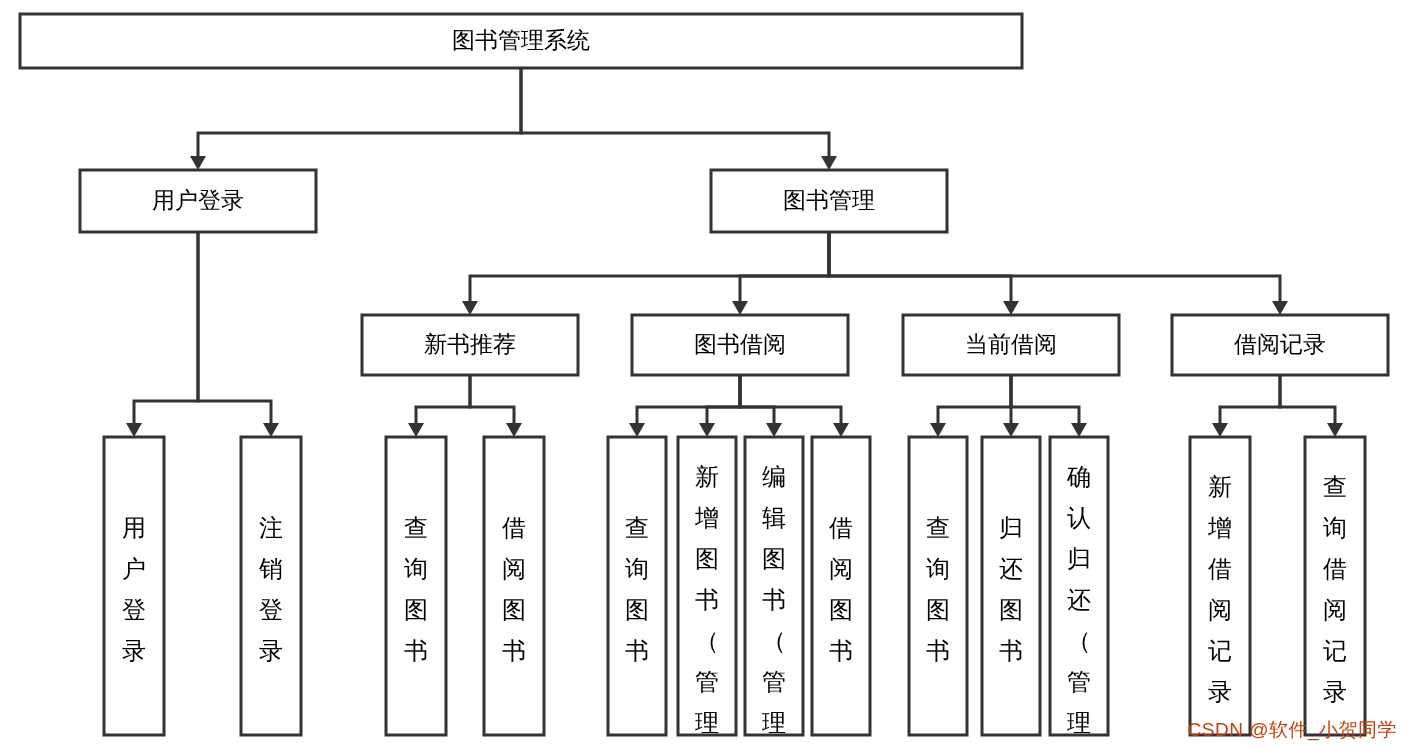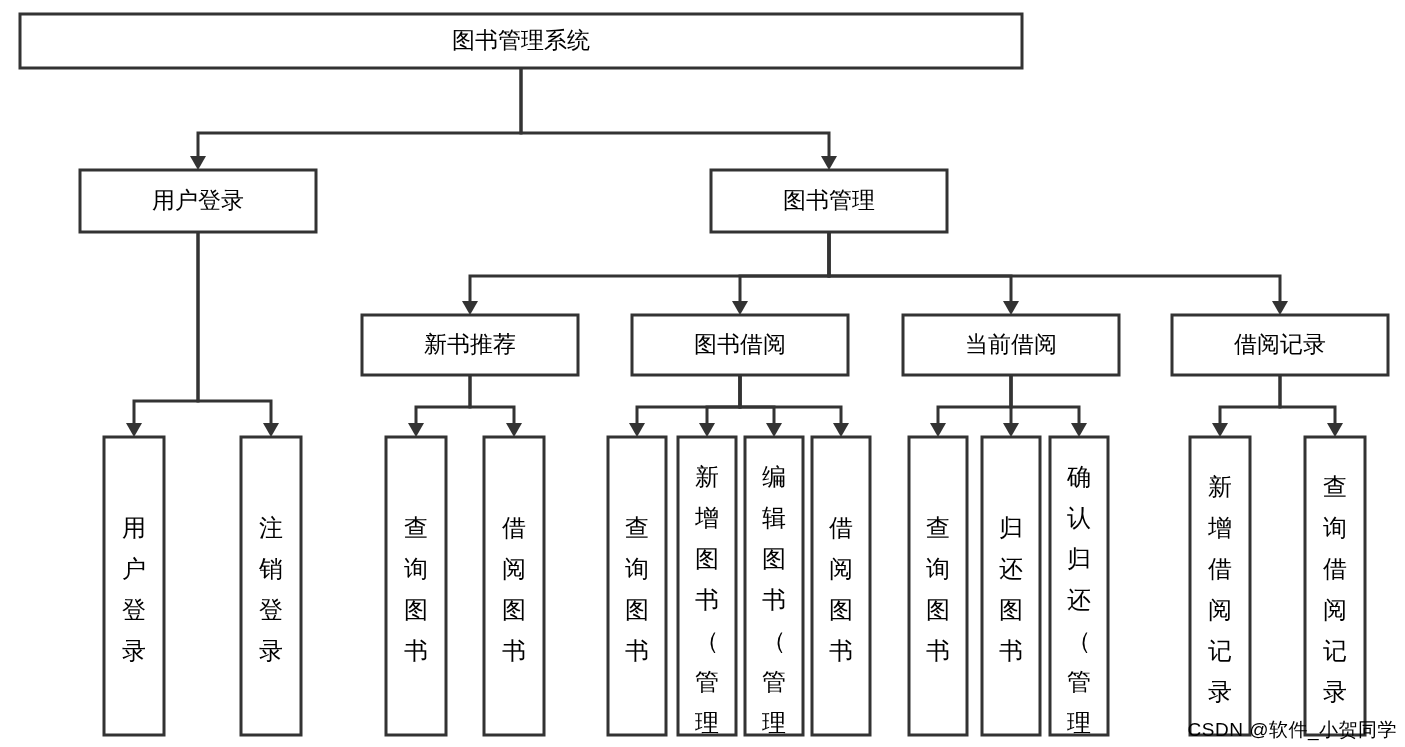--- a/index.html
+++ b/index.html
@@ -36,21 +36,21 @@
   .arrow-head{
     fill:#333333;
     stroke:none;
   }
   .watermark{
     position:absolute;
     right:8px;
     bottom:4px;
     font-family:"Liberation Sans","DejaVu Sans",sans-serif;
     font-size:19px;
-    color:#000000;
+    color:#c2410c;
     white-space:nowrap;
     letter-spacing:0.5px;
   }
 </style>
 </head>
 <body>
 
 <svg id="diagram" viewBox="0 0 1405 747" xmlns="http://www.w3.org/2000/svg">
   <g id="edges-layer">
       <g>

